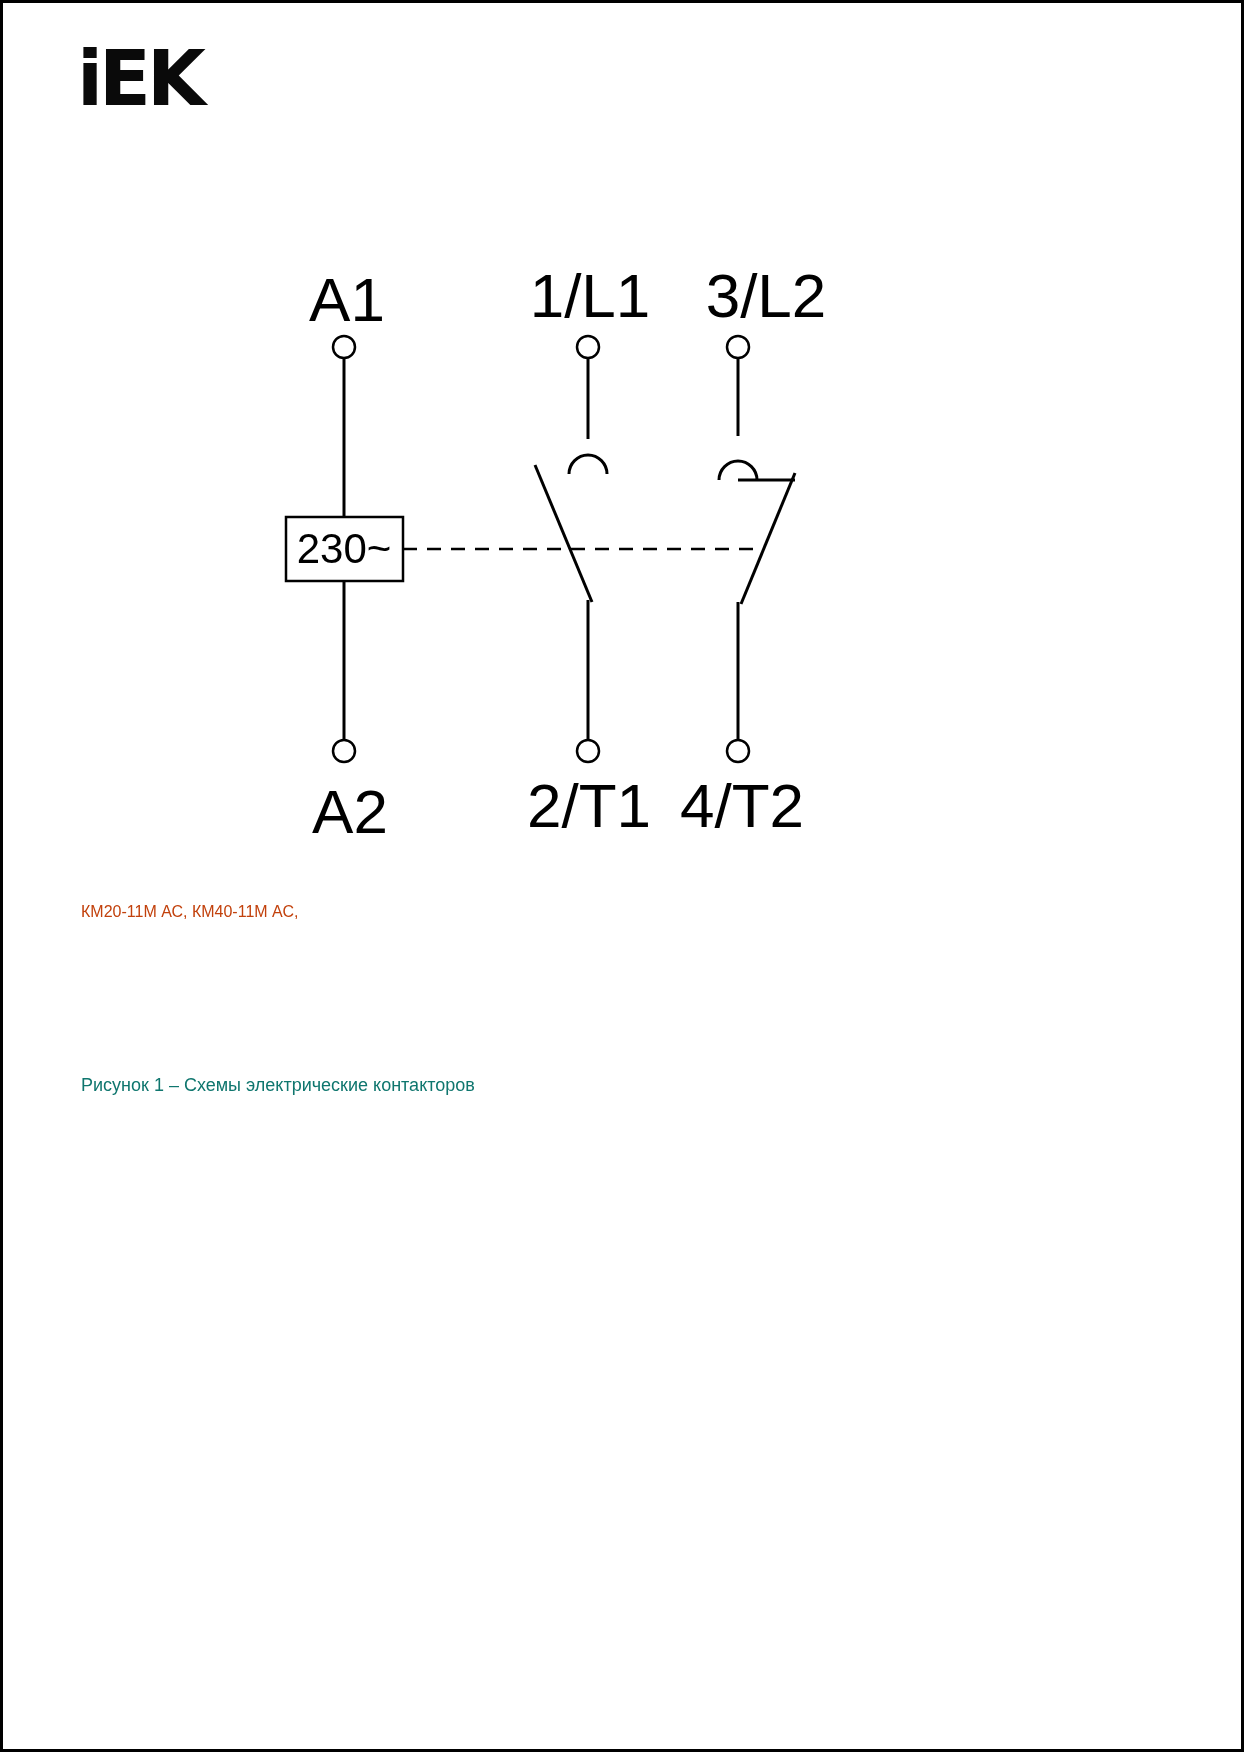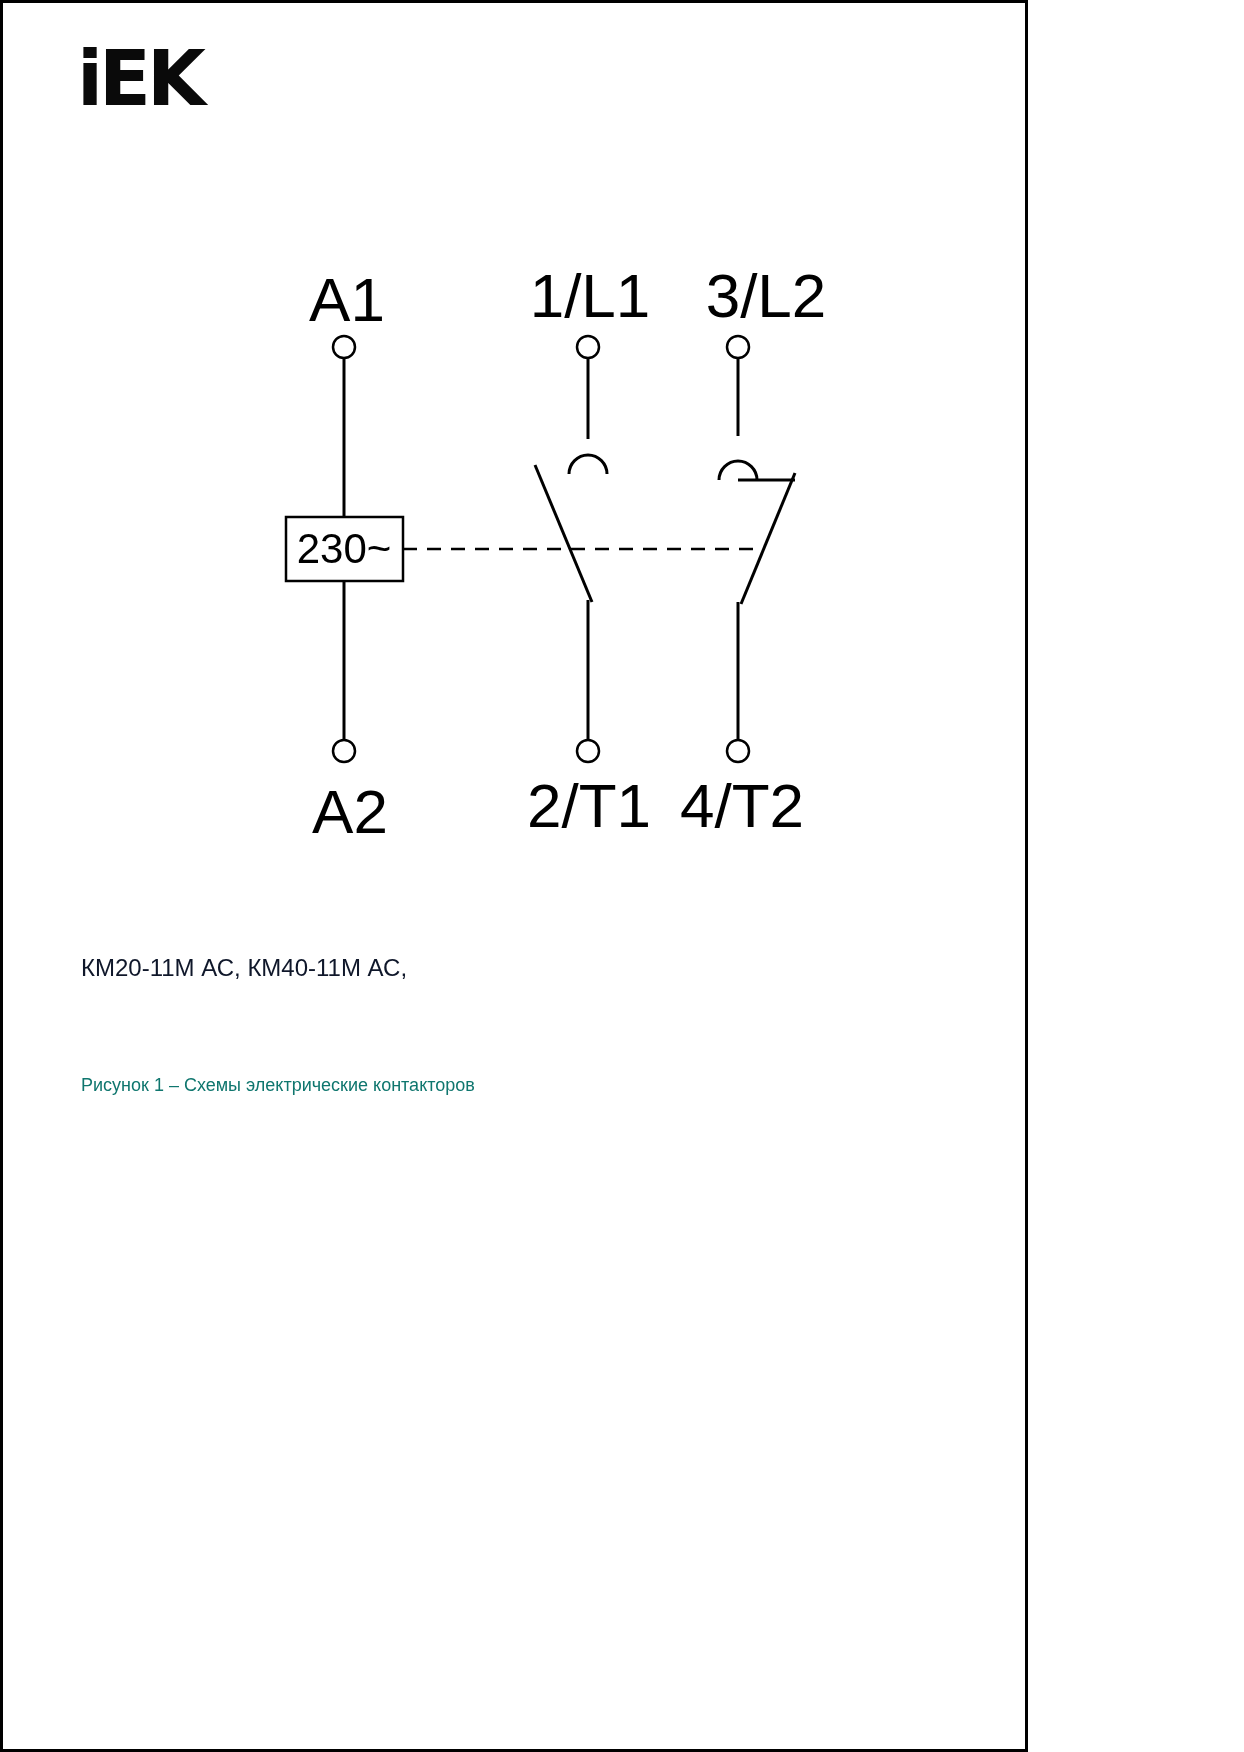--- a/index.html
+++ b/index.html
@@ -2,21 +2,21 @@
 <html><head>
 <meta charset="utf-8">
 <style>
   html, body {
     margin: 0;
     padding: 0;
     background: #ffffff;
   }
   .page {
     position: relative;
-    width: 1028px;
+    width: 1244px;
     height: 1752px;
     background: #ffffff;
     border: 3px solid #000000;
     box-sizing: border-box;
     font-family: "Liberation Sans", sans-serif;
     color: #000000;
     overflow: hidden;
   }
   .logo {
     position: absolute;
@@ -65,24 +65,24 @@
   }
   .schematic .term-label {
     font-size: 62px;
   }
   .schematic .coil-label {
     font-size: 42px;
   }
   .models {
     position: absolute;
     left: 78px;
-    top: 948px;
-    font-size: 24px;
+    top: 892px;
+    font-size: 16px;
     line-height: 33px;
-    color: #0f172a;
+    color: #c2410c;
   }
   .caption {
     position: absolute;
     left: 78px;
     top: 1072px;
     font-size: 18px;
     color: #0f766e;
   }
 </style>
 </head>

